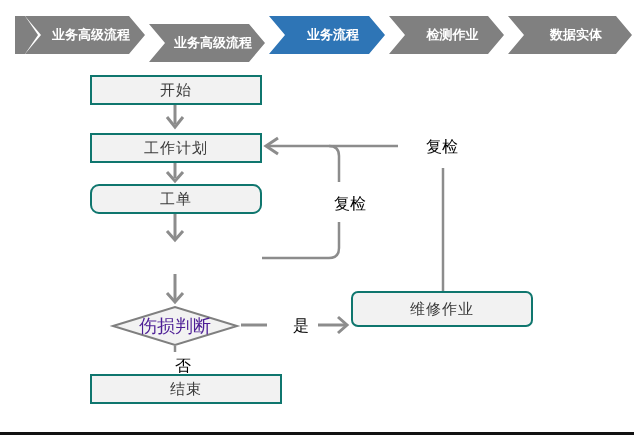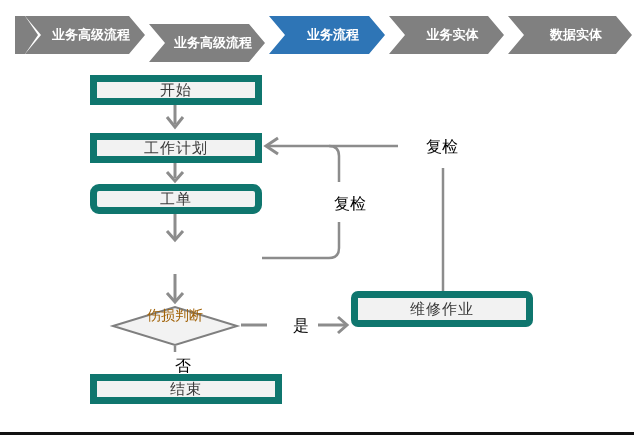--- a/index.html
+++ b/index.html
@@ -8,29 +8,29 @@
 
   
   .chev{position:absolute;top:16px;height:38px;background:#808080;color:#ffffff;
         font-weight:bold;font-size:13px;display:flex;align-items:center;justify-content:center;
         padding-left:12px;box-sizing:border-box;
         clip-path:polygon(0 0,calc(100% - 16px) 0,100% 50%,calc(100% - 16px) 100%,0 100%,16px 50%);}
   .chev.active{background:#2E75B6;}
   .chev.lead{clip-path:polygon(0 0,calc(100% - 13px) 0,100% 50%,calc(100% - 13px) 100%,0 100%);padding:0;}
 
   
-  .node{position:absolute;background:#F2F2F2;border:7px solid #0f766e;box-sizing:border-box;
+  .node{position:absolute;background:#F2F2F2;border:2px solid #0f766e;box-sizing:border-box;
         display:flex;align-items:center;justify-content:center;
         font-size:15px;color:#3A3A3A;letter-spacing:1px;}
 
   .flowlabel{position:absolute;display:flex;align-items:center;justify-content:flex-end;
         font-size:16px;color:#000000;background:transparent;}
 
-  .diamond-label{position:absolute;display:flex;justify-content:center;
-        font-size:14px;color:#a16207;}
+  .diamond-label{position:absolute;display:flex;align-items:center;justify-content:center;
+        font-size:18px;color:#4c1d95;}
 
   svg{position:absolute;left:0;top:0;pointer-events:none;}
 
   .bottom-rule{position:absolute;left:0;top:432px;width:634px;height:3px;background:#111111;}
 </style>
 </head>
 <body>
 
 <div id="page">
 
@@ -39,21 +39,21 @@
     <div class="chev" style="left:25px;width:120px;">
       <span>业务高级流程</span>
     </div>
     <div class="chev" style="left:149px;width:116px;margin-top:8px;">
       <span>业务高级流程</span>
     </div>
     <div class="chev active" style="left:269px;width:116px;">
       <span>业务流程</span>
     </div>
     <div class="chev" style="left:389px;width:115px;">
-      <span>业务实体</span>
+      <span>检测作业</span>
     </div>
     <div class="chev" style="left:508px;width:124px;">
       <span>数据实体</span>
     </div>
   </div>
 
   <svg width="634" height="439" viewBox="0 0 634 439">
     <g stroke="#8C8C8C" fill="none">
 
       <g stroke-width="3">

